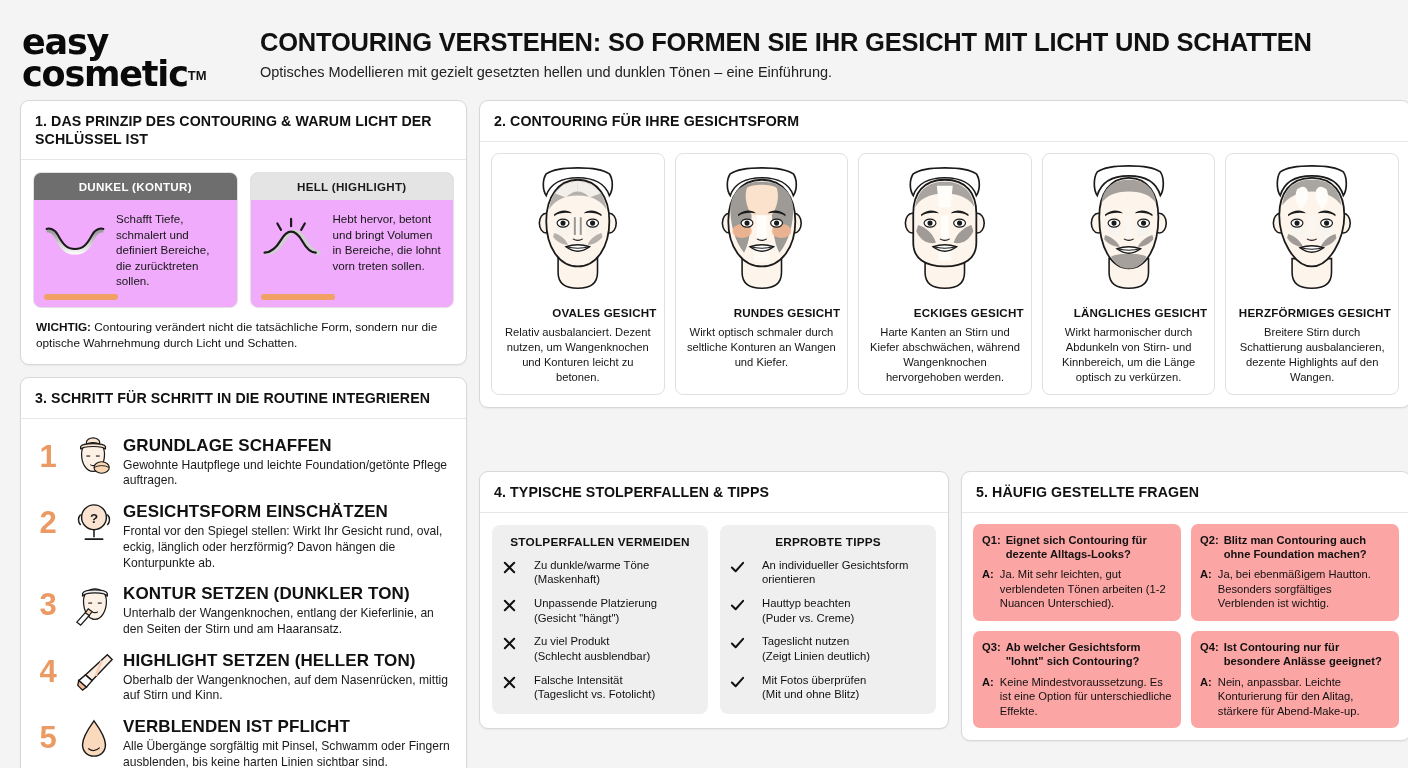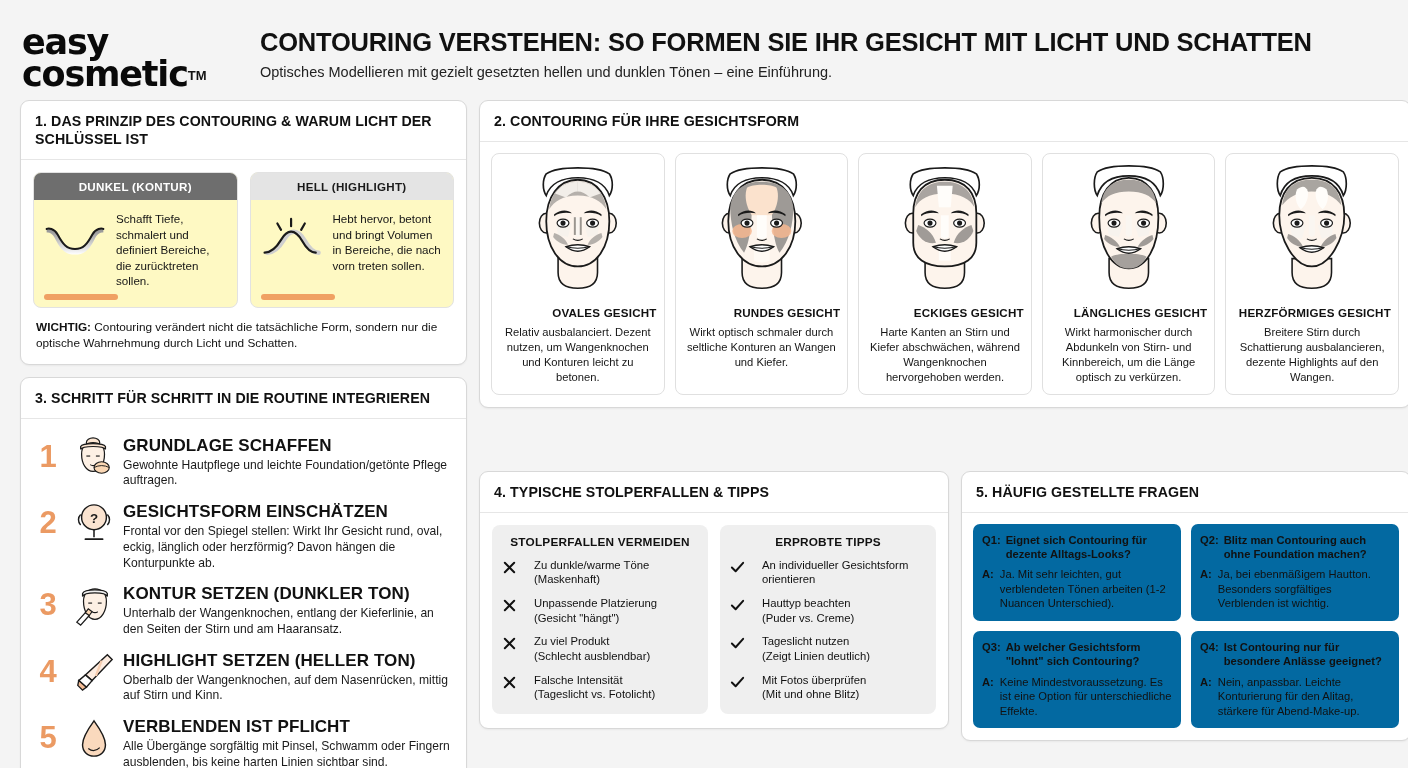--- a/index.html
+++ b/index.html
@@ -47,21 +47,21 @@
   .panel-title {
     font-size: 14.2px; font-weight: 700; letter-spacing: 0.1px;
     padding: 11px 14px 11px 14px; line-height: 1.28;
     border-bottom: 1px solid #e6e6e6;
   }
 
   
   .s1-body { padding: 12px 12px 12px 12px; }
   .s1-cards { display: flex; gap: 12px; }
   .s1-card {
-    flex: 1; background: #fef9c3; border-radius: 8px; overflow: hidden;
+    flex: 1; background: #f0abfc; border-radius: 8px; overflow: hidden;
     border: 1px solid #e2e2e2; position: relative; padding-bottom: 14px;
   }
   .s1-head {
     text-align: center; font-size: 11.6px; font-weight: 700; letter-spacing: 0.3px;
     padding: 7px 4px; color: #fff;
   }
   .s1-head.dark { background: #6e6e6e; }
   .s1-head.light { background: #e4e4e4; color: #1a1a1a; }
   .s1-inner { display: flex; align-items: flex-start; padding: 11px 10px 4px 8px; gap: 8px; }
   .s1-ico { flex: none; width: 66px; height: 56px; display: flex; align-items: center; justify-content: center; }
@@ -98,21 +98,21 @@
   
   .s4-body { display: flex; gap: 12px; padding: 12px 12px 14px 12px; }
   .s4-card { flex: 1; background: #efefef; border-radius: 8px; padding: 10px 10px 12px 10px; }
   .s4-head { text-align: center; font-size: 11.8px; font-weight: 700; letter-spacing: 0.2px; margin-bottom: 9px; }
   .s4-item { display: flex; gap: 17px; margin-bottom: 9px; align-items: flex-start; }
   .s4-mark { flex: none; width: 15px; height: 15px; margin-top: 2px; }
   .s4-txt { font-size: 11.3px; line-height: 1.3; }
 
   
   .s5-body { display: grid; grid-template-columns: 1fr 1fr; gap: 10px; padding: 11px 11px 12px 11px; }
-  .faq { background: #0369a1; border-radius: 7px; padding: 9px 9px 10px 9px; }
+  .faq { background: #fca5a5; border-radius: 7px; padding: 9px 9px 10px 9px; }
   .faq-q { display: flex; gap: 5px; font-size: 11.2px; font-weight: 700; line-height: 1.28; }
   .faq-a { display: flex; gap: 6px; font-size: 11.2px; line-height: 1.3; margin-top: 6px; }
   .faq-lbl { flex: none; font-weight: 700; }
 </style>
 </head>
 <body>
 
 <div class="page">
 
   <div class="header">
@@ -160,21 +160,21 @@
               <div class="s1-inner">
                 <div class="s1-ico">
                   <svg viewBox="0 0 70 50" width="64" height="46">
                     <path d="M8 40 C14 40 20 36 26 26 C30 19 34 17 37 17 C41 17 45 20 49 27 C54 36 59 40 64 40" fill="none" stroke="#cfcfcf" stroke-width="5" stroke-linecap="round"></path>
                     <path d="M5 40 C11 40 17 36 23 26 C27 19 31 17 34 17 C38 17 42 20 46 27 C51 36 56 40 61 40" fill="none" stroke="#1a1a1a" stroke-width="2.4" stroke-linecap="round"></path>
                     <line x1="34" y1="3" x2="34" y2="11" stroke="#1a1a1a" stroke-width="2.4" stroke-linecap="round"></line>
                     <line x1="19" y1="8" x2="23" y2="15" stroke="#1a1a1a" stroke-width="2.4" stroke-linecap="round"></line>
                     <line x1="49" y1="8" x2="45" y2="15" stroke="#1a1a1a" stroke-width="2.4" stroke-linecap="round"></line>
                   </svg>
                 </div>
-                <div class="s1-text">Hebt hervor, betont und bringt Volumen in Bereiche, die nach vorn treten sollen.</div>
+                <div class="s1-text">Hebt hervor, betont und bringt Volumen in Bereiche, die lohnt vorn treten sollen.</div>
               </div>
               <div class="s1-bar"></div>
             </div>
 
           </div>
           <div class="s1-note">
             <b>WICHTIG:</b><span> Contouring verändert nicht die tatsächliche Form, sondern nur die optische Wahrnehmung durch Licht und Schatten.</span>
           </div>
         </div>
       </div>

